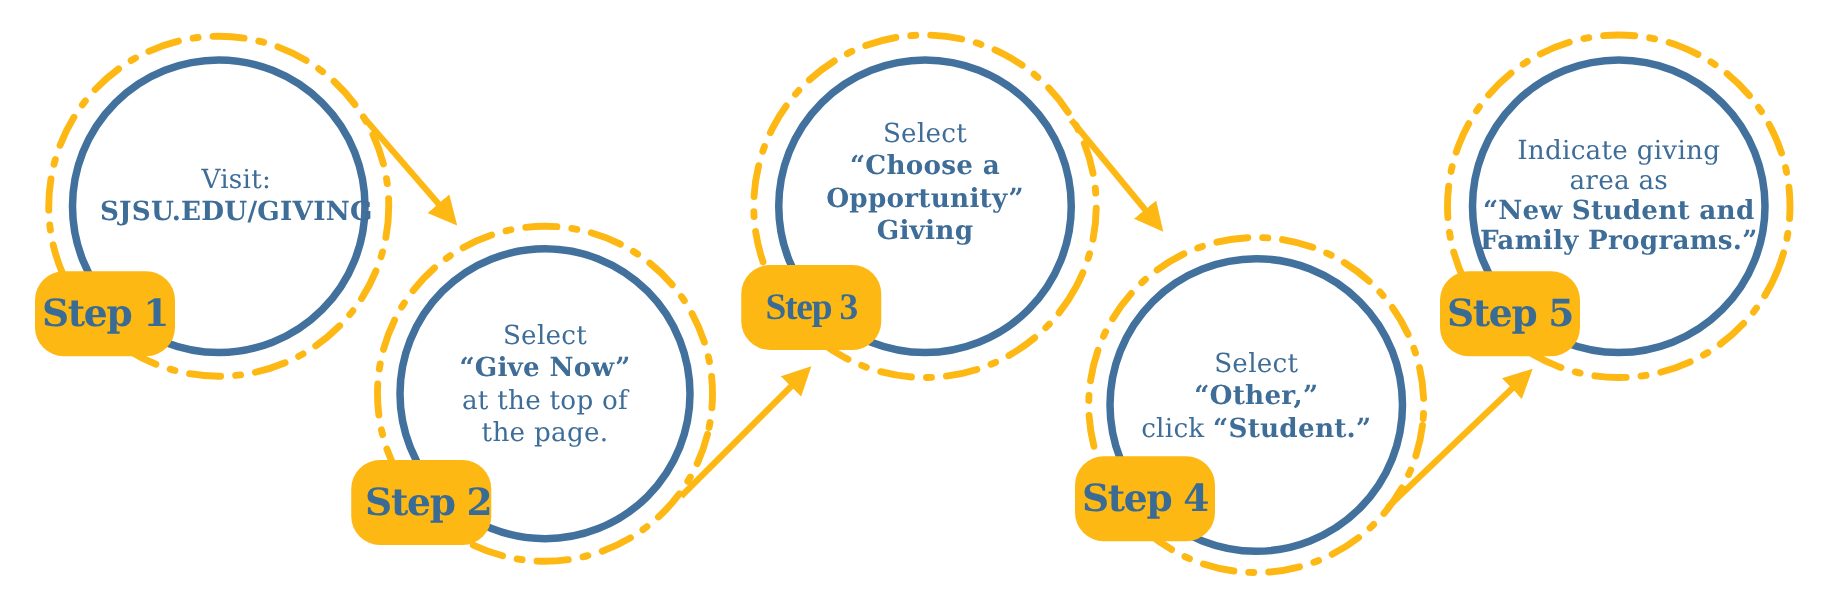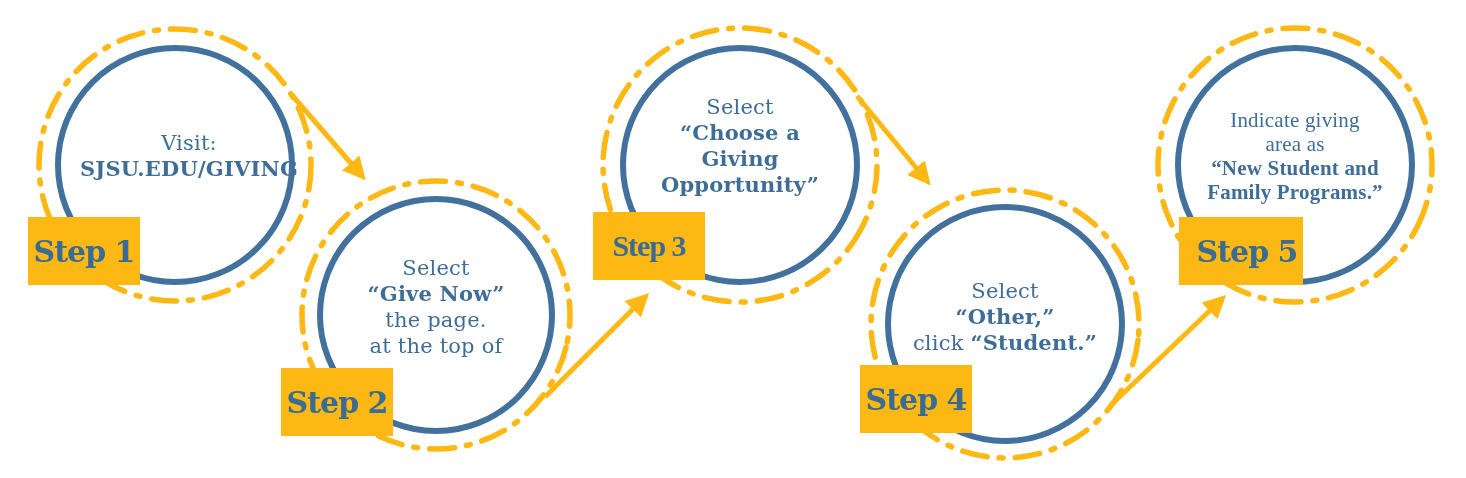--- a/index.html
+++ b/index.html
@@ -35,20 +35,21 @@
   .circle-text .line { white-space: nowrap; }
   .circle-text .b { font-weight: bold; }
   .badge {
     position: absolute;
     width: 112px;
     height: 68px;
     background: #fdb813;
     display: flex;
     align-items: center;
     justify-content: center;
+    border-radius: 23px;
   }
   .badge span {
     color: #3a6b94;
     font-weight: bold;
     font-size: 30px;
     letter-spacing: -1px;
     white-space: nowrap;
   }
 </style>
 </head>
@@ -84,50 +85,50 @@
     <line x1="1110" y1="406" x2="1222" y2="299" stroke-width="5" marker-end="url(#arrowhead)" stroke="#fdb813"></line>
   </svg>
 
   <div class="circle-text" style="left:189px; top:156px; line-height:26px;">
       <div class="line"><span>Visit:</span></div>
       <div class="line"><span class="b">SJSU.EDU/GIVING</span></div>
     </div>
   <div class="circle-text" style="left:436px; top:307px; line-height:26px;">
       <div class="line"><span>Select</span></div>
       <div class="line"><span class="b">“Give Now”</span></div>
+      <div class="line"><span>at the top of</span></div>
       <div class="line"><span>the page.</span></div>
-      <div class="line"><span>at the top of</span></div>
     </div>
   <div class="circle-text" style="left:740px; top:146px;">
       <div class="line"><span>Select</span></div>
       <div class="line"><span class="b">“Choose a</span></div>
+      <div class="line"><span class="b">Opportunity”</span></div>
       <div class="line"><span class="b">Giving</span></div>
-      <div class="line"><span class="b">Opportunity”</span></div>
     </div>
   <div class="circle-text" style="left:1005px; top:317px;">
       <div class="line"><span>Select</span></div>
       <div class="line"><span class="b">“Other,”</span></div>
       <div class="line"><span>click </span><span class="b">“Student.”</span></div>
     </div>
-  <div class="circle-text" style="left:1295px; top:156px; line-height:24px;font-family:Liberation Serif, serif;">
+  <div class="circle-text" style="left:1295px; top:156px; line-height:24px;">
       <div class="line"><span>Indicate giving</span></div>
       <div class="line"><span>area as</span></div>
       <div class="line"><span class="b">“New Student and</span></div>
       <div class="line"><span class="b">Family Programs.”</span></div>
     </div>
 
   <div class="badge" style="left:28px; top:217px;">
     <span>Step 1</span>
   </div>
-  <div class="badge" style="left:281px; top:368px;">
+  <div class="badge" style="left:281px; top:368px;justify-content:flex-end;">
     <span>Step 2</span>
   </div>
   <div class="badge" style="left:593px; top:212px;font-family:Liberation Serif, serif;">
     <span>Step 3</span>
   </div>
   <div class="badge" style="left:860px; top:365px;">
     <span>Step 4</span>
   </div>
-  <div class="badge" style="left:1179px; top:217px;padding-left:12px;">
+  <div class="badge" style="left:1152px; top:217px;">
     <span>Step 5</span>
   </div>
 
 </div>
 
 </body></html>

